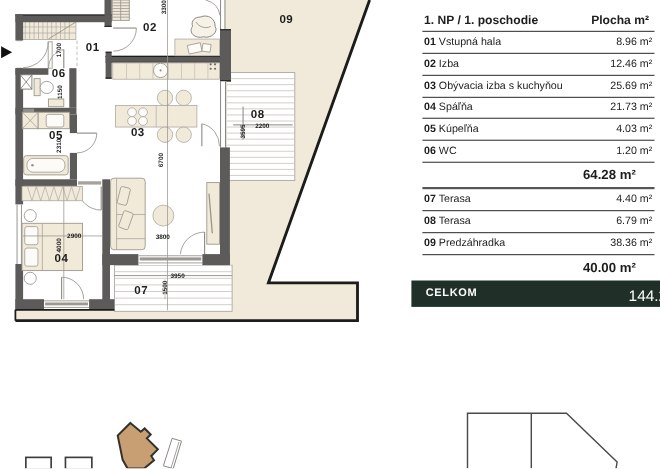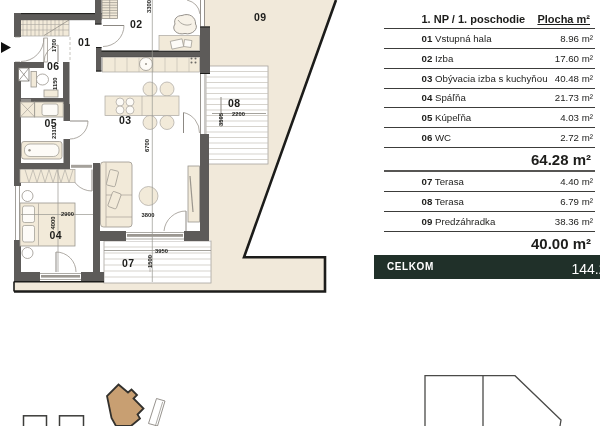--- a/index.html
+++ b/index.html
@@ -4,22 +4,22 @@
 <style>
   html,body{margin:0;padding:0;background:#fff;}
   #wrap{position:relative;width:600px;height:426px;overflow:hidden;background:#fff;
         font-family:"Liberation Sans",sans-serif;}
   #plan{position:absolute;left:0;top:0;}
   .tbl{position:absolute;left:384px;top:0;width:211px;color:#1d1d1b;}
   .row{position:absolute;left:0;width:211px;font-size:9.7px;line-height:11px;}
   .row.hdr{font-size:11px;}
   .row .nm{position:absolute;left:1.5px;top:0;white-space:nowrap;}
   .row .ar{position:absolute;right:2px;top:0;white-space:nowrap;}
-  .row .ar.sub{right:4px;font-size:15px;}
-  .row b{font-weight:bold;margin-left:36px;}
+  .row .ar.sub{right:17px;font-size:12px;}
+  .row b{font-weight:bold;}
   .sep{position:absolute;left:0;width:211px;height:1px;background:#3c3c3a;}
   .bar{position:absolute;left:-10px;top:254.6px;width:220.5px;height:24px;background:#203029;color:#fff;padding-left:48px;}
   .bar .nm{position:absolute;left:13px;top:6px;font-weight:bold;font-size:10px;letter-spacing:.6px;}
   .bar .ar{position:absolute;right:8px;top:6px;font-weight:normal;font-size:14px;}
 </style>
 </head>
 <body>
 <div id="wrap">
 
 <svg id="plan" width="600" height="426" viewBox="0 0 600 426" xmlns="http://www.w3.org/2000/svg">
@@ -338,57 +338,57 @@
   <path d="M483,375.7 L483,426"></path>
 </g>
 
 </g>
 </svg>
 
 <div class="tbl">
 
   <div class="row hdr" style="top:13.5px;">
         <span class="nm"><b>1. NP / 1. poschodie</b></span>
-        <span class="ar" style="right:5px;text-decoration:underline;"><b>Plocha m²</b></span>
+        <span class="ar" style="right:5px;"><b>Plocha m²</b></span>
       </div>
   <div class="sep" style="top:27.8px;"></div>
 
   <div class="row" style="top:32.7px;">
         <span class="nm"><b>01</b> Vstupná hala</span>
         <span class="ar">8.96 m²</span>
       </div>
   <div class="sep" style="top:47.7px;"></div>
 
   <div class="row" style="top:52.6px;">
         <span class="nm"><b>02</b> Izba</span>
-        <span class="ar">17.60 m²</span>
+        <span class="ar">12.46 m²</span>
       </div>
   <div class="sep" style="top:67.6px;"></div>
 
   <div class="row" style="top:72.5px;">
         <span class="nm"><b>03</b> Obývacia izba s kuchyňou</span>
-        <span class="ar">40.48 m²</span>
+        <span class="ar">25.69 m²</span>
       </div>
   <div class="sep" style="top:87.5px;"></div>
 
   <div class="row" style="top:92.4px;">
         <span class="nm"><b>04</b> Spáľňa</span>
         <span class="ar">21.73 m²</span>
       </div>
   <div class="sep" style="top:107.4px;"></div>
 
   <div class="row" style="top:112.3px;">
         <span class="nm"><b>05</b> Kúpeľňa</span>
         <span class="ar">4.03 m²</span>
       </div>
   <div class="sep" style="top:127.3px;"></div>
 
   <div class="row" style="top:132.2px;">
         <span class="nm"><b>06</b> WC</span>
-        <span class="ar">2.72 m²</span>
+        <span class="ar">1.20 m²</span>
       </div>
   <div class="sep" style="top:147.2px;"></div>
 
   <div class="row" style="top:154.1px;">
         <span class="ar sub"><b>64.28 m²</b></span>
       </div>
   <div class="sep" style="top:170.2px;height:1.8px;background:#575654;"></div>
 
   <div class="row" style="top:175.7px;">
         <span class="nm"><b>07</b> Terasa</span>

